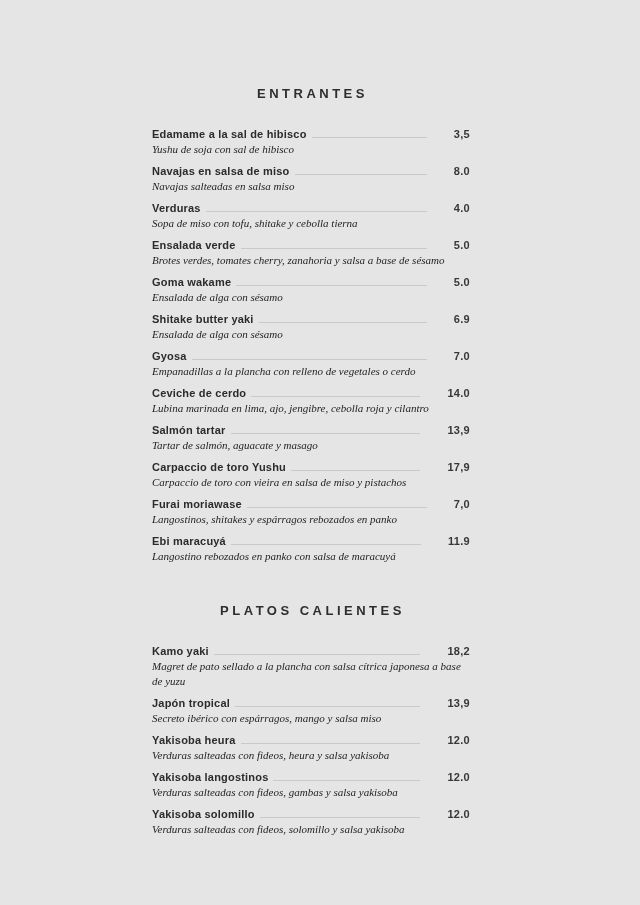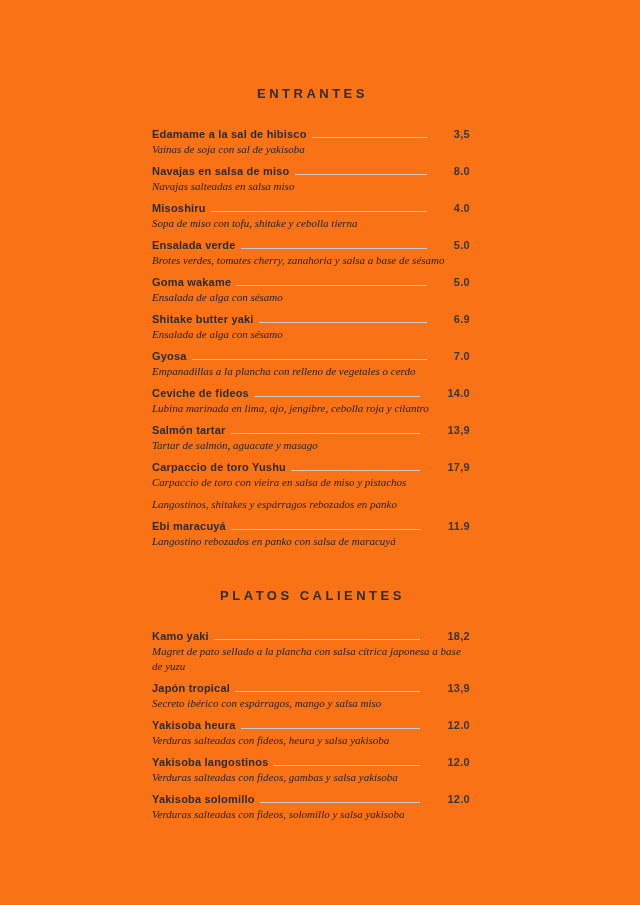--- a/index.html
+++ b/index.html
@@ -1,21 +1,21 @@
 <!DOCTYPE html>
 <html><head>
 <meta charset="utf-8">
 <style>
   html, body { margin: 0; padding: 0; }
   body { background: #ffffff; }
   .page {
     position: relative;
     width: 640px;
     height: 905px;
-    background: #f97316;
+    background: #e5e5e5;
     box-sizing: border-box;
     padding: 86px 0 0 152px;
     font-family: "Liberation Sans", sans-serif;
     color: #2d2d32;
     overflow: hidden;
   }
   .menu { width: 318px; }
   .section-title {
     font-family: "Liberation Sans", sans-serif;
     font-weight: bold;
@@ -69,35 +69,35 @@
   <div class="menu" id="menu-root">
   <section class="menu-section">
     <h2 class="section-title">ENTRANTES</h2>
     <div class="items">
   <div class="menu-item">
     <div class="item-row">
       <span class="item-name">Edamame a la sal de hibisco</span>
       <span class="leader"></span>
       <span class="item-price">3,5</span>
     </div>
-    <div class="item-desc">Vainas de soja con sal de yakisoba</div>
+    <div class="item-desc">Yushu de soja con sal de hibisco</div>
   </div>
 
   <div class="menu-item">
     <div class="item-row">
       <span class="item-name">Navajas en salsa de miso</span>
       <span class="leader"></span>
       <span class="item-price">8.0</span>
     </div>
     <div class="item-desc">Navajas salteadas en salsa miso</div>
   </div>
 
   <div class="menu-item">
     <div class="item-row">
-      <span class="item-name">Misoshiru</span>
+      <span class="item-name">Verduras</span>
       <span class="leader"></span>
       <span class="item-price">4.0</span>
     </div>
     <div class="item-desc">Sopa de miso con tofu, shitake y cebolla tierna</div>
   </div>
 
   <div class="menu-item">
     <div class="item-row">
       <span class="item-name">Ensalada verde</span>
       <span class="leader"></span>
@@ -128,21 +128,21 @@
     <div class="item-row">
       <span class="item-name">Gyosa</span>
       <span class="leader"></span>
       <span class="item-price">7.0</span>
     </div>
     <div class="item-desc">Empanadillas a la plancha con relleno de vegetales o cerdo</div>
   </div>
 
   <div class="menu-item">
     <div class="item-row">
-      <span class="item-name">Ceviche de fideos</span>
+      <span class="item-name">Ceviche de cerdo</span>
       <span class="leader"></span>
       <span class="item-price">14.0</span>
     </div>
     <div class="item-desc">Lubina marinada en lima, ajo, jengibre, cebolla roja y cilantro</div>
   </div>
 
   <div class="menu-item">
     <div class="item-row">
       <span class="item-name">Salmón tartar</span>
       <span class="leader"></span>
@@ -154,20 +154,25 @@
   <div class="menu-item">
     <div class="item-row">
       <span class="item-name">Carpaccio de toro Yushu</span>
       <span class="leader"></span>
       <span class="item-price">17,9</span>
     </div>
     <div class="item-desc">Carpaccio de toro  con vieira en salsa de miso y pistachos</div>
   </div>
 
   <div class="menu-item">
+    <div class="item-row">
+      <span class="item-name">Furai moriawase</span>
+      <span class="leader"></span>
+      <span class="item-price">7,0</span>
+    </div>
     <div class="item-desc">Langostinos, shitakes y espárragos rebozados en panko</div>
   </div>
 
   <div class="menu-item">
     <div class="item-row">
       <span class="item-name">Ebi maracuyá</span>
       <span class="leader"></span>
       <span class="item-price">11.9</span>
     </div>
     <div class="item-desc">Langostino rebozados en panko con salsa de maracuyá</div>

